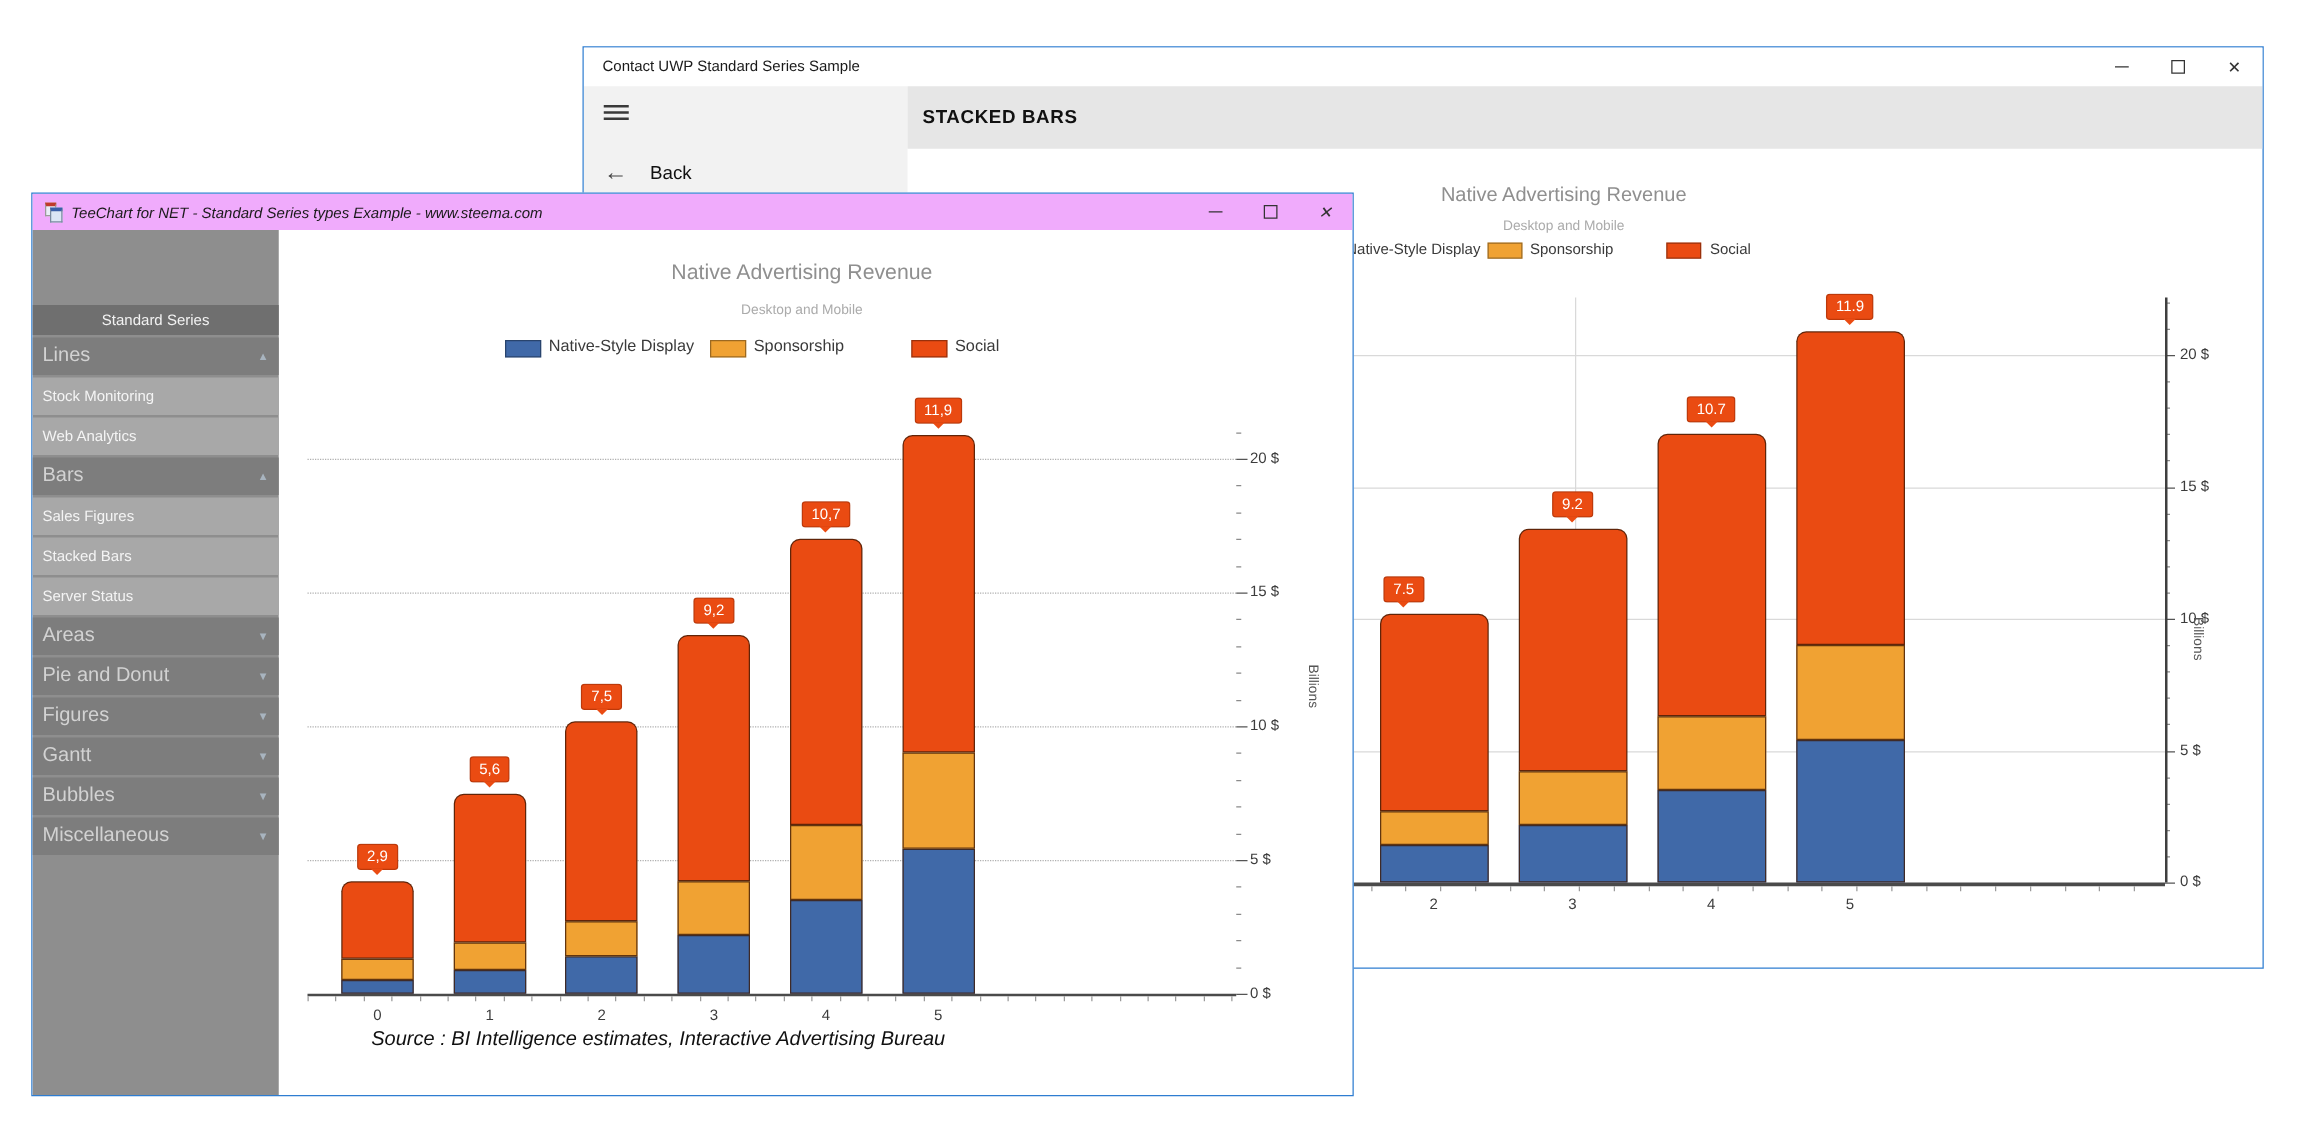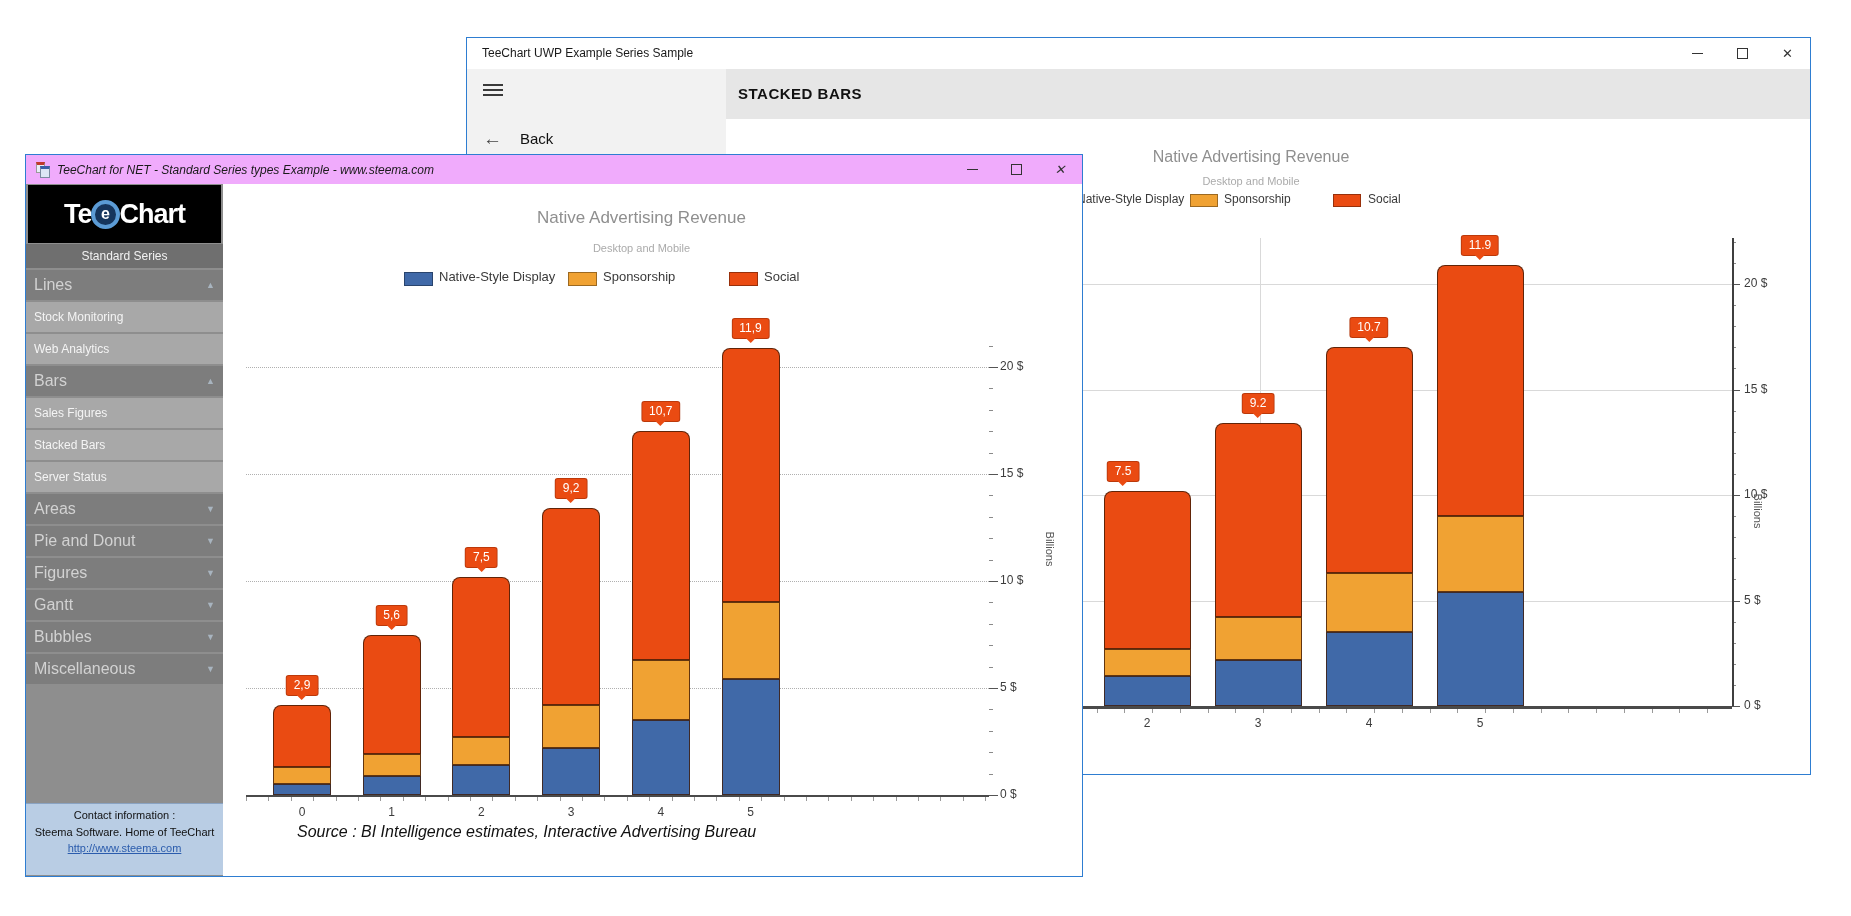--- a/index.html
+++ b/index.html
@@ -73,21 +73,21 @@
   .y-axis-title{position:absolute;writing-mode:vertical-rl;font-size:11px;color:#555;transform:translate(-50%,-50%);}
   .source-note{position:absolute;font-size:16px;font-style:italic;color:#111;white-space:nowrap;margin-left:48px;}
 </style>
 </head>
 <body>
 
 <div class="canvas">
 
   <section class="win" id="uwp-window">
     <div class="uwp-titlebar">
-      <span class="uwp-title">TeeChart UWP Example Series Sample</span>
+      <span class="uwp-title">Contact UWP Standard Series Sample</span>
       <div class="caps">
         <div class="cap-btn">
             <span class="glyph-min"></span>
           </div>
         <div class="cap-btn">
             <span class="glyph-max"></span>
           </div>
         <div class="cap-btn">
             <span class="glyph-close">✕</span>
           </div>
@@ -227,27 +227,20 @@
         <div class="cap-btn">
             <span class="glyph-max"></span>
           </div>
         <div class="cap-btn">
             <span class="glyph-close">✕</span>
           </div>
       </div>
     </div>
 
     <div class="sidebar">
-      <div class="logo-box">
-        <span class="logo-text">
-            <span>Te</span>
-            <span class="logo-ring">e</span>
-            <span>Chart</span>
-          </span>
-      </div>
       <div class="side-band">
         <span>Standard Series</span>
       </div>
       <div class="side-rows">
         <div class="side-row hdr">
             <span class="lbl">Lines</span>
             <span class="arrow">▲</span>
           </div>
         <div class="side-row sub">
             <span class="lbl">Stock Monitoring</span>
@@ -285,25 +278,20 @@
             <span class="arrow">▼</span>
           </div>
         <div class="side-row hdr">
             <span class="lbl">Bubbles</span>
             <span class="arrow">▼</span>
           </div>
         <div class="side-row hdr">
             <span class="lbl">Miscellaneous</span>
             <span class="arrow">▼</span>
           </div>
-      </div>
-      <div class="contact">
-        <div class="c1">Contact information :</div>
-        <div class="c2">Steema Software. Home of TeeChart</div>
-        <a>http://www.steema.com</a>
       </div>
     </div>
 
     <div class="chart-layer" id="fg-chart">
       <div class="ct-title" style="left:197px;top:53px;width:837px;font-size:17px;">Native Advertising Revenue</div>
       <div class="ct-sub" style="left:197px;top:87px;width:837px;font-size:11px;">Desktop and Mobile</div>
       <div class="legend-swatch" style="left: 378px; top: 117px; width: 29px; height: 14px; background: rgb(64, 105, 168);"></div>
       <div class="legend-label" style="left:413px;top:114px;font-size:13px;">Native-Style Display</div>
       <div class="legend-swatch" style="left: 542px; top: 117px; width: 29px; height: 14px; background: rgb(240, 162, 51);"></div>
       <div class="legend-label" style="left:577px;top:114px;font-size:13px;">Sponsorship</div>

